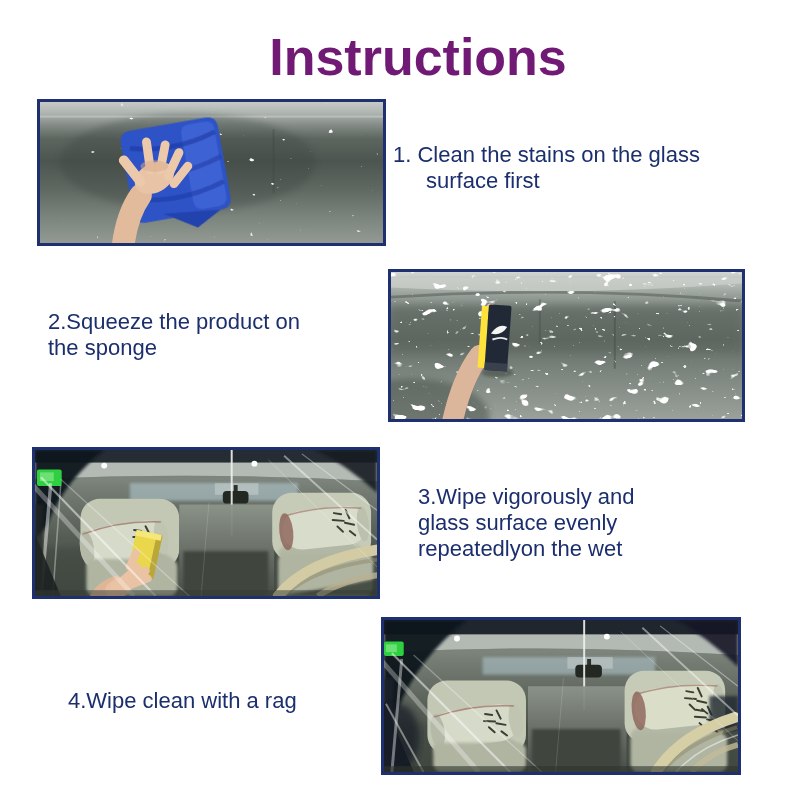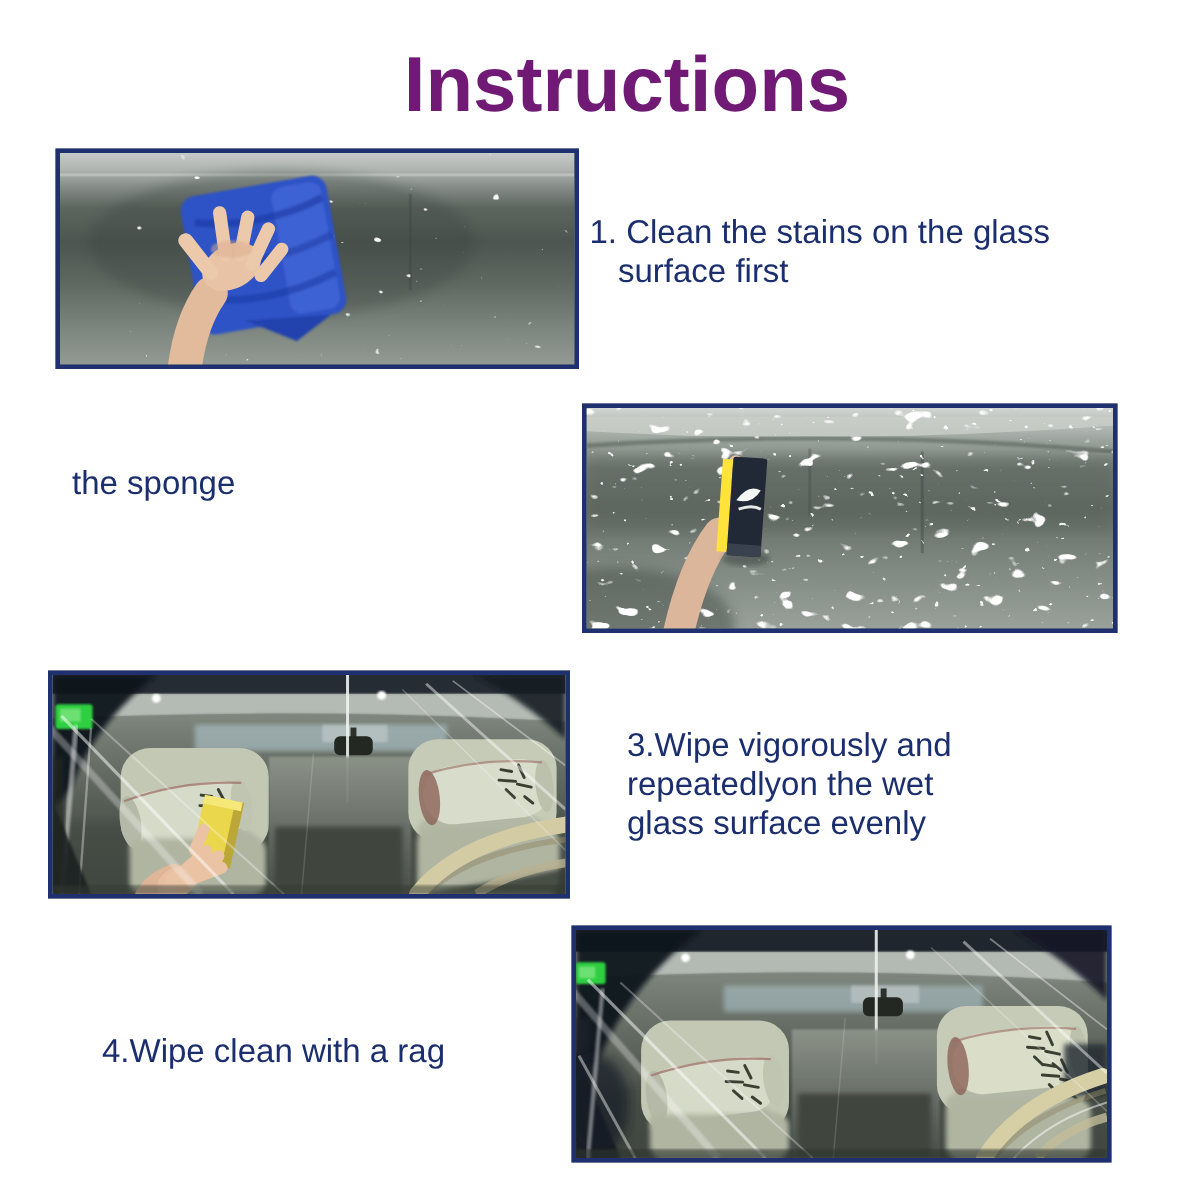--- a/index.html
+++ b/index.html
@@ -13,21 +13,21 @@
   .p1{left:37px;top:99px;width:349px;height:147px;}
   .p2{left:388px;top:269px;width:357px;height:153px;}
   .p3{left:32px;top:447px;width:348px;height:152px;}
   .p4{left:381px;top:617px;width:360px;height:158px;}
   .step{position:absolute;color:#1b2e6e;font-size:22px;line-height:26px;font-weight:normal;
         white-space:nowrap;}
   .t1{left:393px;top:142px;}
   .t2{left:48px;top:309px;}
   .t3{left:418px;top:484px;}
   .t4{left:68px;top:688px;}
-  .ind33{margin-left:19px;}
+  .ind33{margin-left:33px;}
   .ind28{}
   .defs{position:absolute;width:0;height:0;}
 </style>
 </head>
 <body>
 
 <svg class="defs" aria-hidden="true">
   <defs>
     <linearGradient id="gP1" x1="0" y1="0" x2="0" y2="1">
       <stop offset="0" stop-color="#c6cac7"></stop>
@@ -129,20 +129,21 @@
       </g>
     </svg>
   </figure>
 
   <div class="step t1">
     <div>1. Clean the stains on the glass</div>
     <div class="ind33">surface first</div>
   </div>
 
   <div class="step t2">
+    <div>2.Squeeze the product on</div>
     <div class="ind28">the sponge</div>
   </div>
 
   <figure class="photo p2" aria-label="hand pressing sponge-top product bottle onto stained windshield glass">
     <svg viewBox="0 0 356 152" preserveAspectRatio="none">
       <rect width="356" height="152" fill="url(#gP2)"></rect>
       <path d="M0,6 L356,6 L356,12 Q178,26 0,16 Z" fill="#c9cec9" opacity=".8"></path>
       <path d="M0,26 Q178,14 356,30" stroke="#4e564f" stroke-width="3" fill="none" opacity=".5" filter="url(#fB1)"></path>
       <rect y="34" width="356" height="50" fill="#566058" opacity=".4" filter="url(#fB3)"></rect>
       <ellipse cx="20" cy="150" rx="80" ry="40" fill="#454e47" opacity=".5" filter="url(#fB3)"></ellipse>
@@ -249,22 +250,22 @@
         <path d="M176,54 L168,150" stroke-width="1" opacity=".15"></path>
       </g>
       <path d="M0,86 L26,150 L0,150 Z" fill="#1d2420" opacity=".9" filter="url(#fB1)"></path>
       <rect x="0" y="56" width="8" height="94" fill="#222824" opacity=".7" filter="url(#fB2)"></rect>
       <rect x="0" y="144" width="346" height="6" fill="#343a33" opacity=".5" filter="url(#fB1)"></rect>
     </svg>
   </figure>
 
   <div class="step t3">
     <div>3.Wipe vigorously and</div>
+    <div>glass surface evenly</div>
     <div>repeatedlyon the wet</div>
-    <div>glass surface evenly</div>
   </div>
 
   <div class="step t4">
     <div>4.Wipe clean with a rag</div>
   </div>
 
   <figure class="photo p4" aria-label="clean clear windshield showing car interior with beige seats and steering wheel">
     <svg viewBox="0 0 359 156" preserveAspectRatio="none">
       <rect width="359" height="156" fill="url(#gInt)"></rect>
       <rect width="359" height="15" fill="#20262e"></rect>

